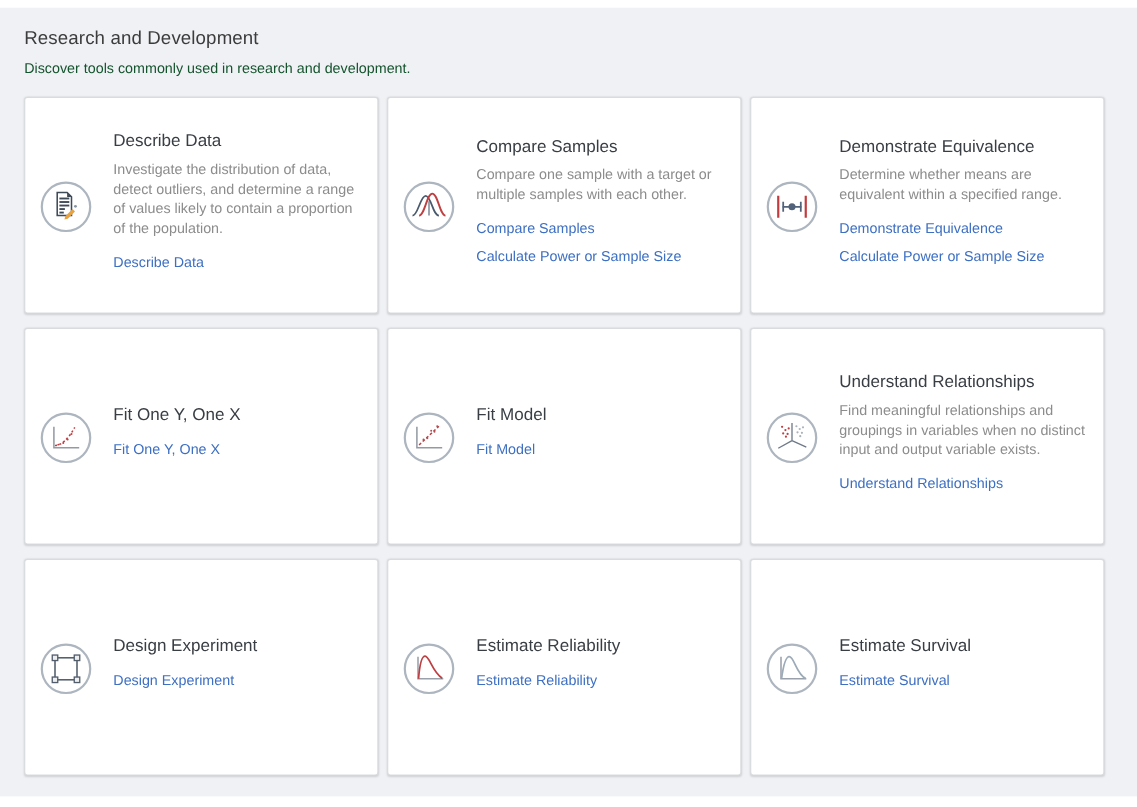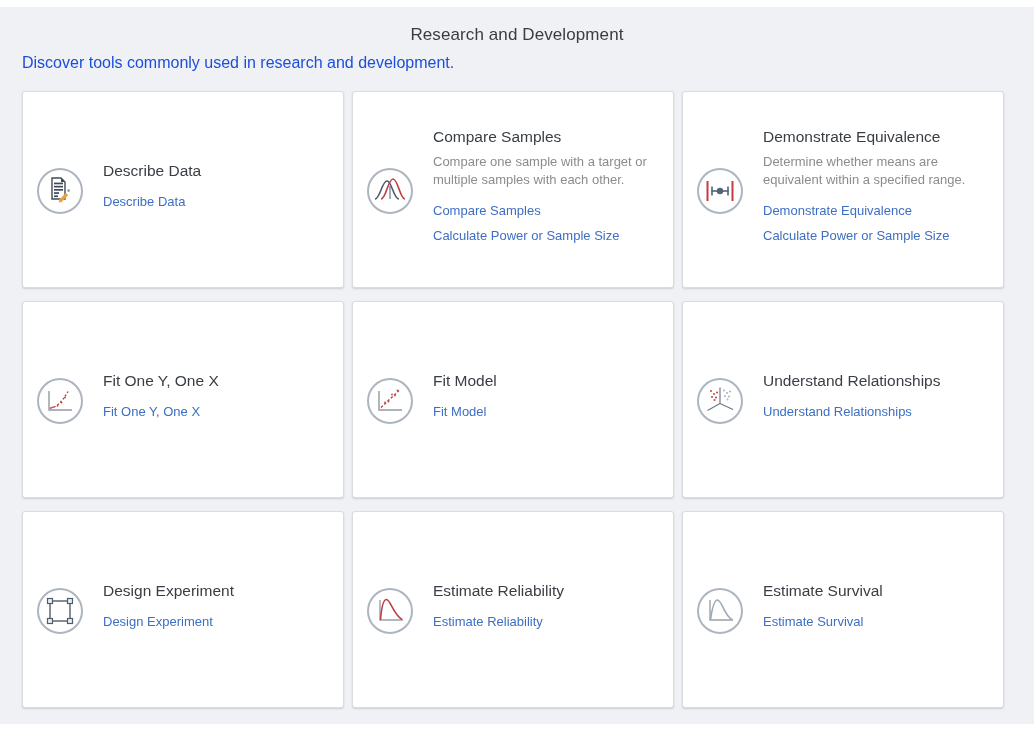--- a/index.html
+++ b/index.html
@@ -8,22 +8,22 @@
     width: 1034px; height: 734px;
     background: #eff1f4;
     font-family: "Liberation Sans", sans-serif;
     overflow: hidden;
     position: relative;
   }
   .top-strip { height: 7px; background: #ffffff; }
   .bottom-strip { position: absolute; left: 0; bottom: 0; width: 100%; height: 10px; background: #ffffff; }
 
   .page-header { margin: 18px 22px 0; }
-  .page-title { font-size: 17px; font-weight: 400; color: #3c3c3c; margin: 0; letter-spacing: 0.1px; text-align: center; }
-  .page-subtitle { font-size: 16px; color: #1d4ed8; margin: 9px 0 4px; }
+  .page-title { font-size: 17px; font-weight: 400; color: #3c3c3c; margin: 0; letter-spacing: 0.1px; }
+  .page-subtitle { font-size: 13px; color: #14532d; margin: 9px 0 4px; }
 
   .grid {
     margin: 19px 22px 0;
     display: grid;
     grid-template-columns: repeat(3, 322px);
     column-gap: 8px;
     row-gap: 13px;
   }
   .card {
     height: 197px;
@@ -81,20 +81,21 @@
             <rect x="15" y="19" width="9" height="1.7" fill="#3f4a57"></rect>
             <rect x="15" y="22.2" width="5" height="1.7" fill="#3f4a57"></rect>
             <rect x="15" y="25.4" width="4" height="1.7" fill="#3f4a57"></rect>
             <path d="M20.3 29.6 l6.6 -6.6 l2.3 2.3 l-6.6 6.6 l-3 0.7 z" fill="#e8a33e"></path>
             <circle cx="29.6" cy="20.6" r="1.3" fill="#8895a3"></circle>
           </svg>
         </span>
     </div>
     <div class="card-body">
       <h2 class="card-title">Describe Data</h2>
+      <p class="card-desc">Investigate the distribution of data, detect outliers, and determine a range of values likely to contain a proportion of the population.</p>
       <div class="card-links">
           <a class="card-link" href="#">Describe Data</a>
         </div>
     </div>
   </section>
 
   <section class="card">
     <div class="icon-ring">
       <span class="icon-slot">
           <svg width="42" height="42" viewBox="0 0 42 42">
@@ -201,20 +202,21 @@
               <circle cx="26" cy="16" r="1"></circle>
               <circle cx="30" cy="16.5" r="1"></circle>
               <circle cx="28.5" cy="19.5" r="1"></circle>
               <circle cx="31" cy="11.5" r="1"></circle>
             </g>
           </svg>
         </span>
     </div>
     <div class="card-body">
       <h2 class="card-title">Understand Relationships</h2>
+      <p class="card-desc">Find meaningful relationships and groupings in variables when no distinct input and output variable exists.</p>
       <div class="card-links">
           <a class="card-link" href="#">Understand Relationships</a>
         </div>
     </div>
   </section>
 
   <section class="card">
     <div class="icon-ring">
       <span class="icon-slot">
           <svg width="42" height="42" viewBox="0 0 42 42">

